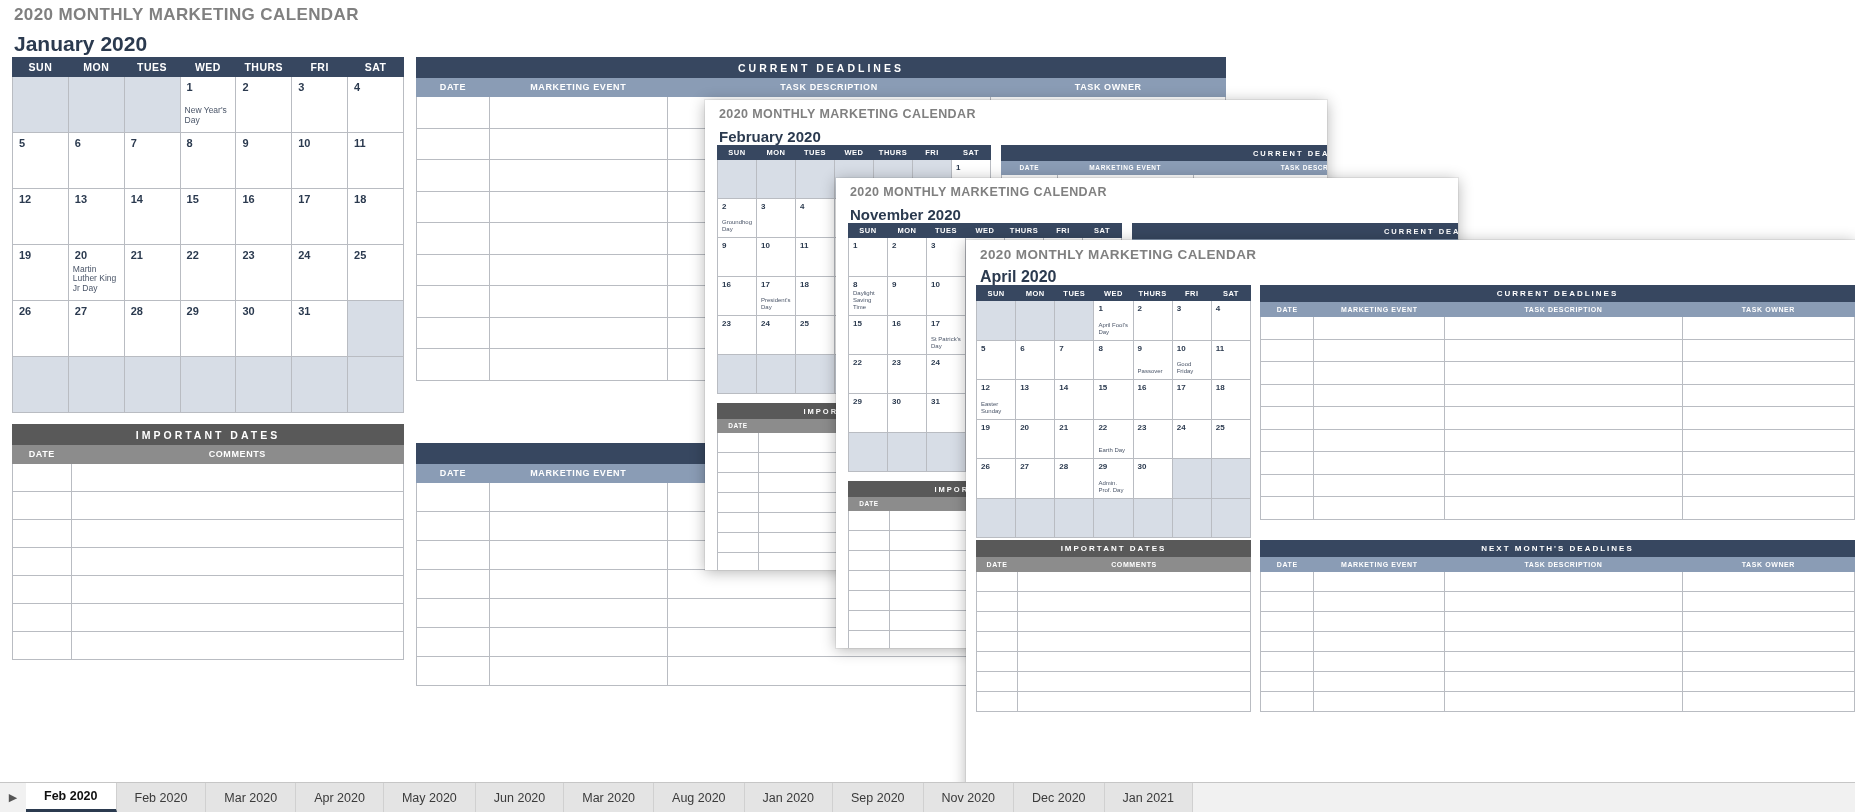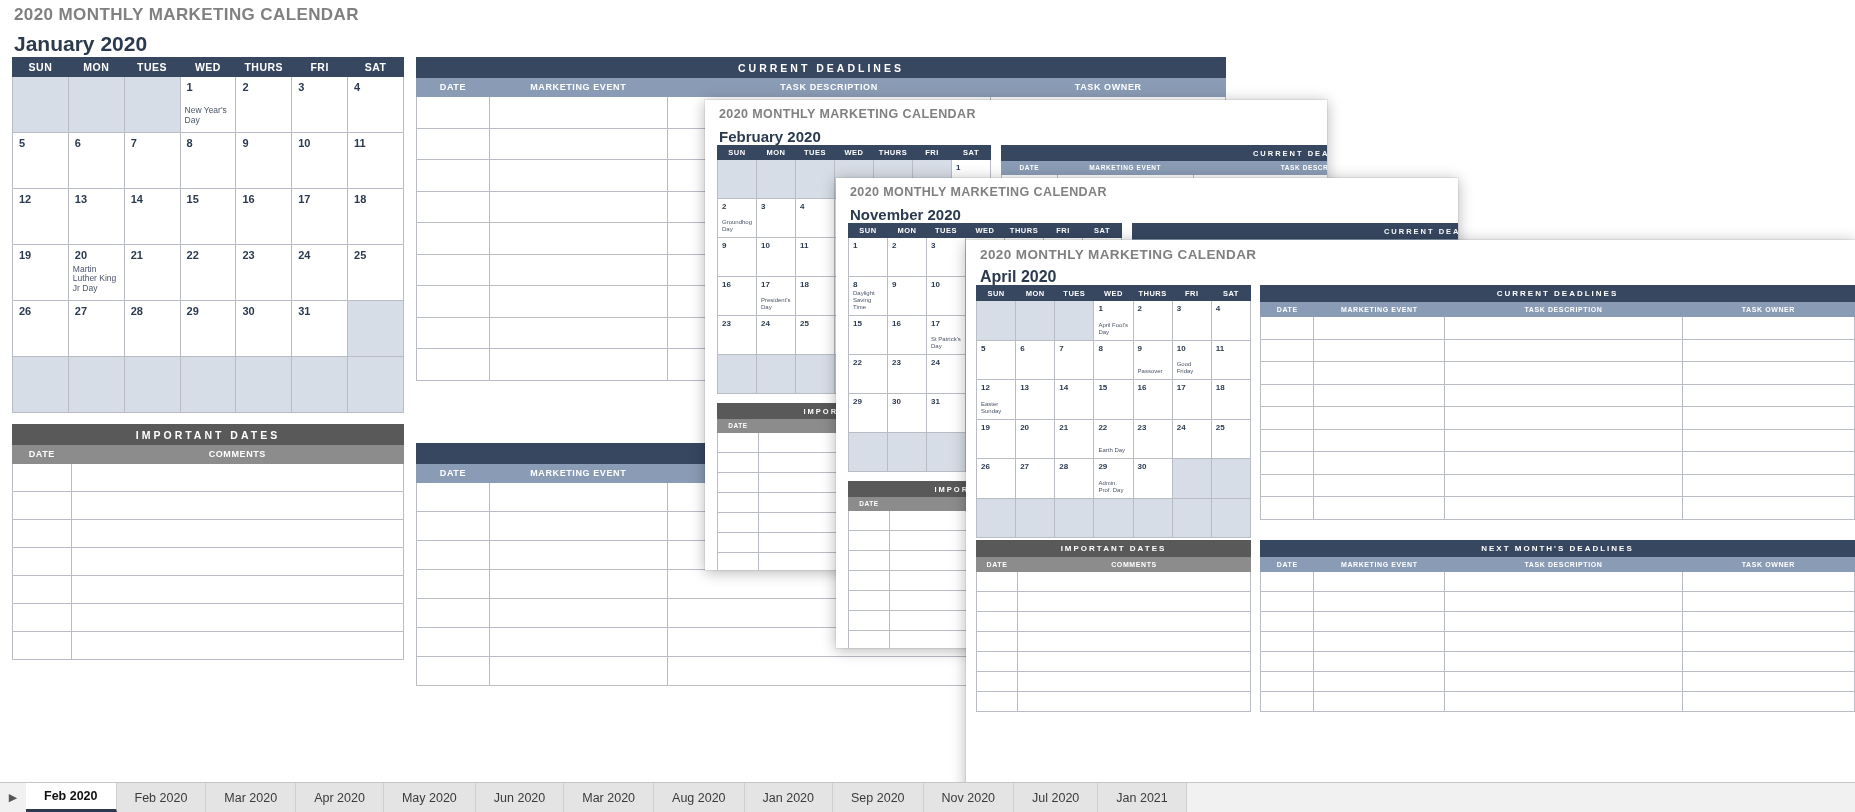--- a/index.html
+++ b/index.html
@@ -1439,19 +1439,19 @@
       <div class="tab">
         <span>Jan 2020</span>
       </div>
       <div class="tab">
         <span>Sep 2020</span>
       </div>
       <div class="tab">
         <span>Nov 2020</span>
       </div>
       <div class="tab">
-        <span>Jul 2020</span>
+        <span>Dec 2020</span>
       </div>
       <div class="tab">
         <span>Jan 2021</span>
       </div>
     </div>
 </div>
 
 </body></html>

